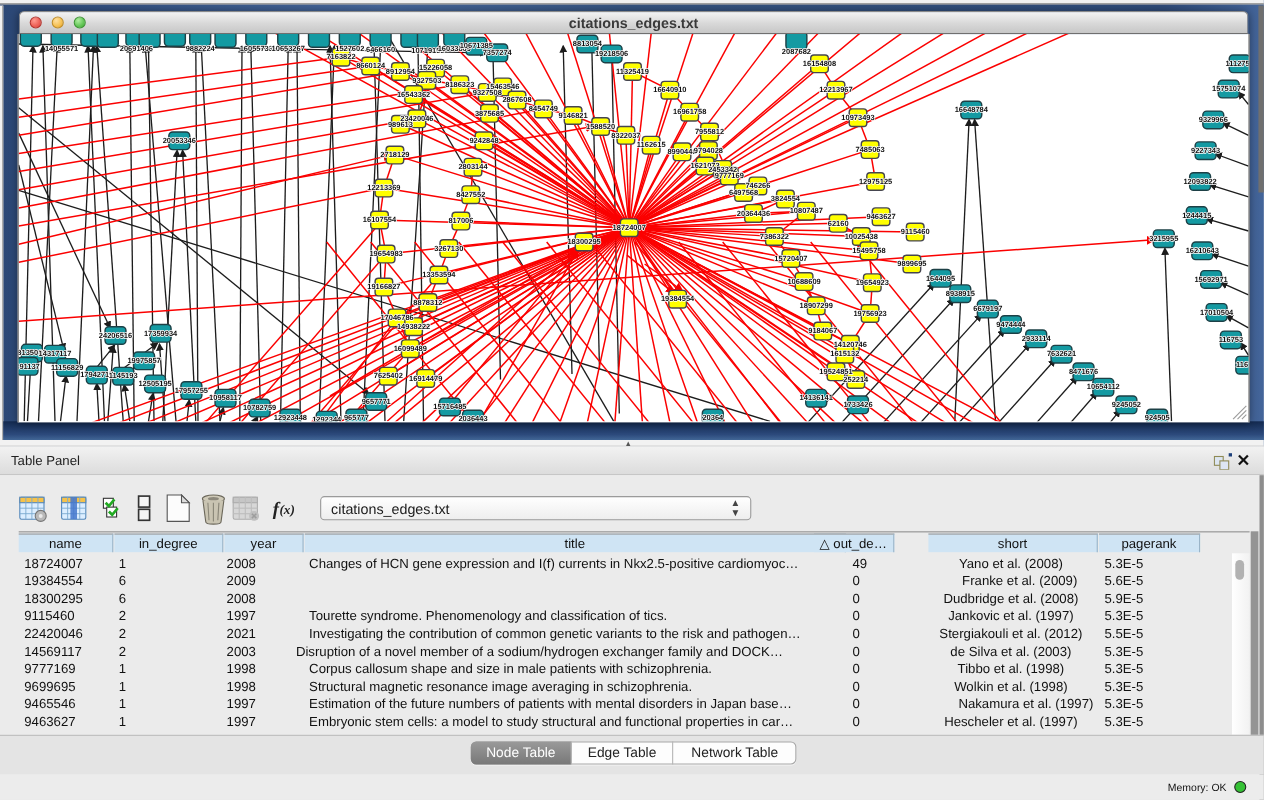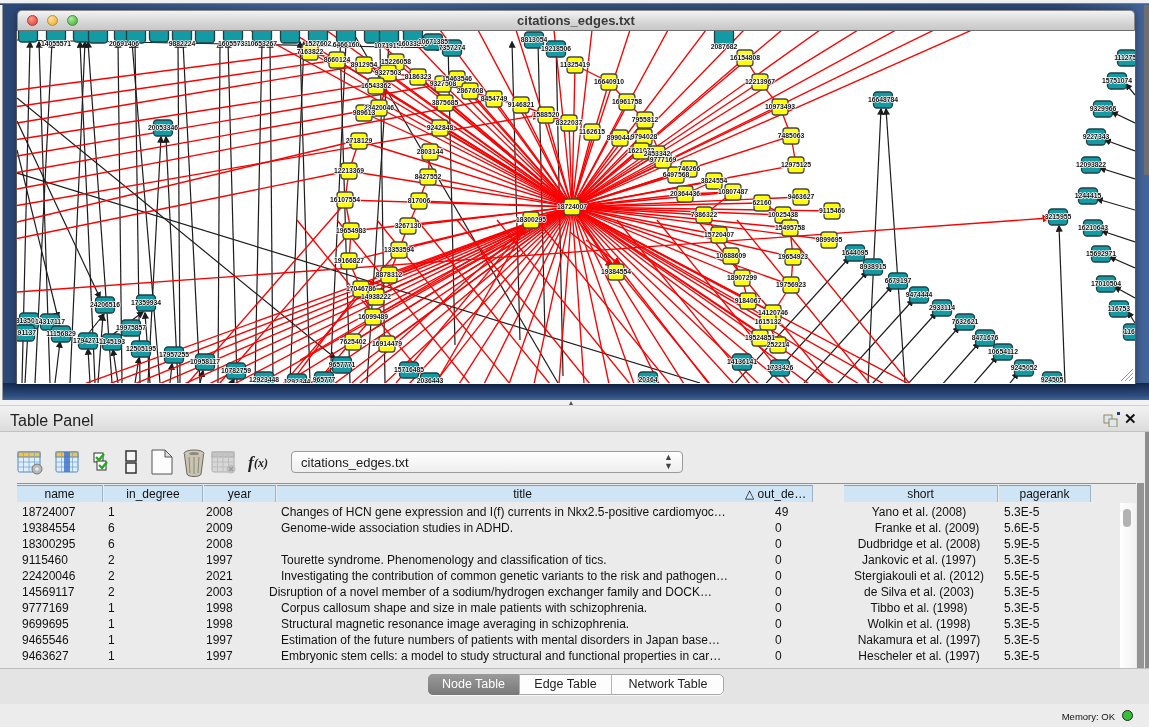--- a/index.html
+++ b/index.html
@@ -28,21 +28,21 @@
 .tl { width:11px; height:11px; border-radius:50%; top:15px; }
 #tlr { left:27px; background:radial-gradient(circle at 35% 30%, #ff9a8f, #ec5f55 60%, #d2423c); border:0.5px solid #b5352f; }
 #tly { left:47px; background:radial-gradient(circle at 35% 30%, #ffe0a0, #f5bf4f 60%, #d89b2e); border:0.5px solid #c08e28; }
 #tlg { left:67px; background:radial-gradient(circle at 35% 30%, #b0eda0, #61c555 60%, #47a73c); border:0.5px solid #3f9636; }
 #graph { left:16px; top:31px; width:1120px; height:353px; background:#fff; border-left:1px solid #5a5a5a; border-right:1px solid #5a5a5a; }
 
 
 #panel { left:0; top:406px; width:1149px; height:321px; background:#ebebeb; }
 #phead { left:0; top:406px; width:1149px; height:26px;
   background:linear-gradient(#f2f2f2,#dcdcdc); border-bottom:1px solid #c2c2c2; }
-#phead span { position:absolute; left:10px; top:6px; font-size:16px; color:#222; }
+#phead span { position:absolute; left:10px; top:6px; font-size:12px; color:#222; }
 #toolrow { left:0; top:432px; width:1149px; height:50px; background:#ebebeb; }
 #combo { left:291px; top:451px; width:392px; height:22px; background:linear-gradient(#fff,#eee);
   border:1px solid #9b9b9b; border-radius:4px; font-size:13px; color:#1a1a1a; padding:3px 0 0 9px; }
 #combo .ud { position:absolute; right:9px; top:1px; font-size:9px; color:#444; letter-spacing:0; line-height:9px; }
 .hc { position:absolute; top:485px; height:17px; background:#cfe4f4; border-right:1px solid #9ab4c8;
   border-top:1px solid #999999; font-size:12px; color:#111; text-align:center; padding-top:1px; }
 .hl { text-align:left; padding-left:5px; }
 .row { position:absolute; left:0; width:1120px; height:16px; font-size:12px; color:#111; }
 .row span { position:absolute; top:2px; white-space:nowrap; }
 .ell { overflow:hidden; text-overflow:ellipsis; }
@@ -751,21 +751,20 @@
       <span style="left:206px">2008</span>
       <span style="left:281px;width:485px" class="ell">Changes of HCN gene expression and I(f) currents in Nkx2.5‑positive cardiomyoc…</span>
       <span style="left:775px">49</span>
       <span style="left:844px;width:150px;text-align:center">Yano et al. (2008)</span>
       <span style="left:1004px">5.3E‑5</span>
     </div>
     <div class="row" style="top:519px">
       <span style="left:22px">19384554</span>
       <span style="left:108px">6</span>
       <span style="left:206px">2009</span>
-      <span style="left:281px;width:485px" class="ell">Genome‑wide association studies in ADHD.</span>
       <span style="left:775px">0</span>
       <span style="left:852px;width:150px;text-align:center">Franke et al. (2009)</span>
       <span style="left:1004px">5.6E‑5</span>
     </div>
     <div class="row" style="top:535px">
       <span style="left:22px">18300295</span>
       <span style="left:108px">6</span>
       <span style="left:206px">2008</span>
       <span style="left:775px">0</span>
       <span style="left:844px;width:150px;text-align:center">Dudbridge et al. (2008)</span>
@@ -815,21 +814,21 @@
       <span style="left:775px">0</span>
       <span style="left:844px;width:150px;text-align:center">Wolkin et al. (1998)</span>
       <span style="left:1004px">5.3E‑5</span>
     </div>
     <div class="row" style="top:631px">
       <span style="left:22px">9465546</span>
       <span style="left:108px">1</span>
       <span style="left:206px">1997</span>
       <span style="left:281px;width:485px" class="ell">Estimation of the future numbers of patients with mental disorders in Japan base…</span>
       <span style="left:775px">0</span>
-      <span style="left:844px;width:150px;text-align:center">Nakamura et al. (1997)</span>
+      <span style="left:844px;width:150px;text-align:right">Nakamura et al. (1997)</span>
       <span style="left:1004px">5.3E‑5</span>
     </div>
     <div class="row" style="top:647px">
       <span style="left:22px">9463627</span>
       <span style="left:108px">1</span>
       <span style="left:206px">1997</span>
       <span style="left:281px;width:485px" class="ell">Embryonic stem cells: a model to study structural and functional properties in car…</span>
       <span style="left:775px">0</span>
       <span style="left:844px;width:150px;text-align:center">Hescheler et al. (1997)</span>
       <span style="left:1004px">5.3E‑5</span>

